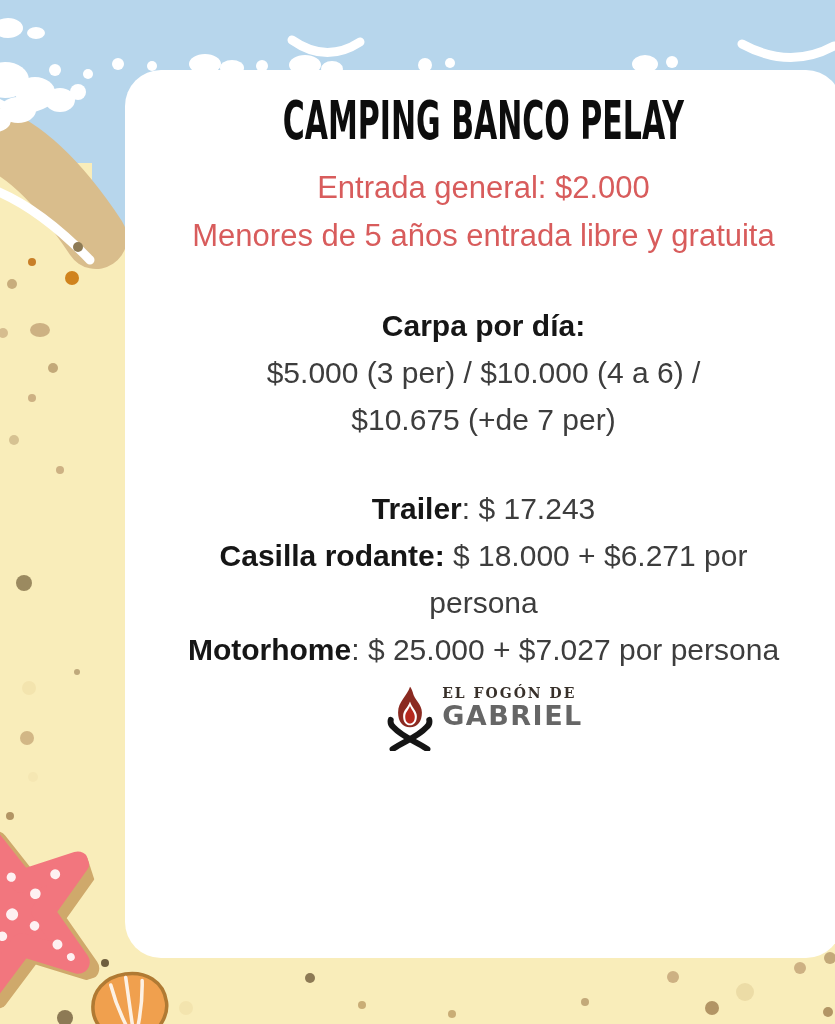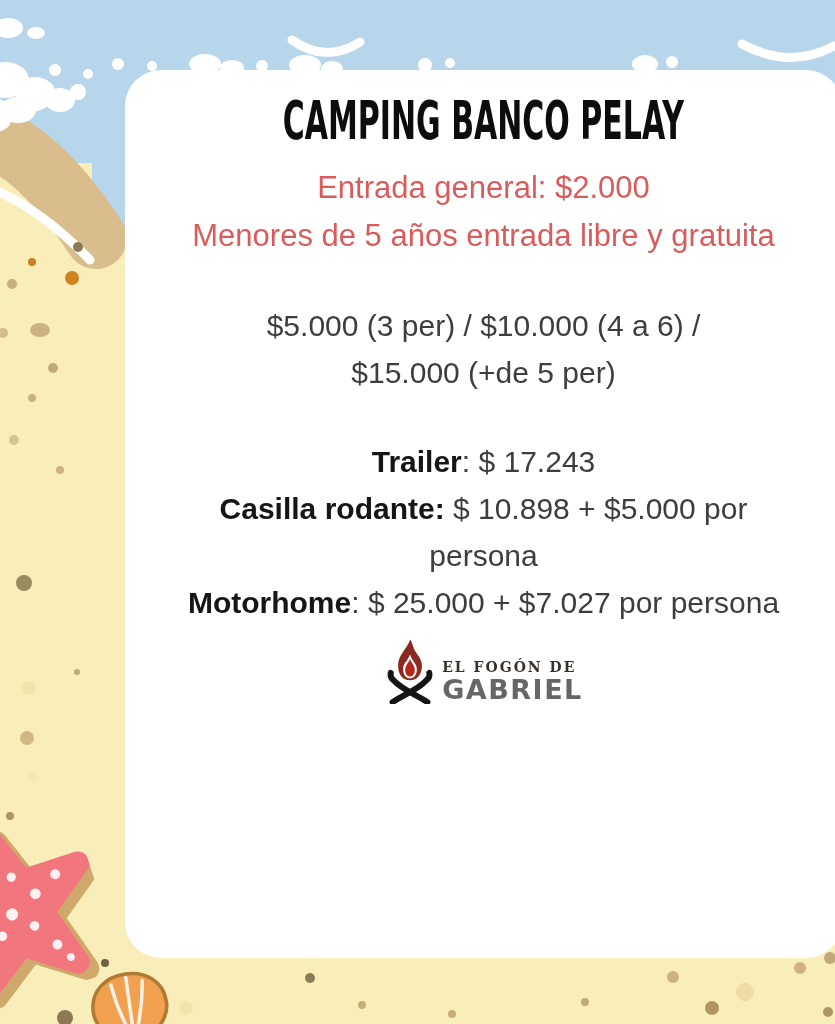--- a/index.html
+++ b/index.html
@@ -36,21 +36,21 @@
   .title .squeeze{display:inline-block;transform:scale(0.60,1.08);transform-origin:50% 60%;letter-spacing:0px;}
   .red-block{margin-top:16px;}
   .red-line{color:var(--accent-red);font-size:31px;line-height:48px;white-space:nowrap;}
   .section{margin-top:44px;}
   .section.tight{margin-top:42px;}
   .heading{font-weight:bold;color:var(--text-dark);font-size:30px;line-height:47px;}
   .body-line{color:var(--text-body);font-size:30px;line-height:47px;}
   .body-line.nowrap{white-space:nowrap;}
   .body-line b, .heading-inline{font-weight:bold;color:var(--text-dark);}
 
-  .logo{margin-top:12px;display:flex;align-items:flex-end;justify-content:center;gap:6px;}
+  .logo{margin-top:12px;display:flex;align-items:flex-start;justify-content:center;gap:6px;}
   .logo-text{text-align:left;}
   .logo-top{
     font-family:"DejaVu Serif",serif;font-weight:bold;font-size:14px;
     letter-spacing:2px;color:#38302a;line-height:16px;
   }
   .logo-bottom{
     font-family:"DejaVu Sans",sans-serif;font-weight:bold;font-size:27px;
     letter-spacing:1.5px;color:var(--logo-gray);line-height:28px;margin-top:1px;
   }
 </style>
@@ -203,27 +203,28 @@
   <div class="card">
     <h1 class="title"><span class="squeeze">CAMPING BANCO PELAY</span></h1>
 
     <div class="red-block">
       <div class="red-line">Entrada general: $2.000</div>
       <div class="red-line">Menores de 5 años entrada libre y gratuita</div>
     </div>
 
 
     <div class="section tight">
+      <div class="heading">Carpa por día:</div>
       <div class="body-line nowrap">$5.000 (3 per)  / $10.000 (4 a 6) /</div>
-      <div class="body-line">$15.000 (+de 5 per)</div>
+      <div class="body-line">$10.675 (+de 7 per)</div>
     </div>
 
     <div class="section tight">
       <div class="body-line"><b>Trailer</b><span>: $ 17.243</span></div>
-      <div class="body-line nowrap"><b>Casilla rodante:</b><span> $ 10.898 + $5.000 por</span></div>
+      <div class="body-line nowrap"><b>Casilla rodante:</b><span> $ 18.000 + $6.271 por</span></div>
       <div class="body-line">persona</div>
       <div class="body-line nowrap"><b>Motorhome</b><span>: $ 25.000 + $7.027 por persona</span></div>
     </div>
 
     <div class="logo">
       <svg width="52" height="66" viewBox="0 0 56 72">
         <path d="M28,2 C25,12 15,18 15,30 C15,40 20,46 28,46 C36,46 41,40 41,30 C41,21 33,17 31,8 C30,5 29,3 28,2 Z" fill="#8a2a21"></path>
         <path d="M28,18 C25.5,25 20.5,27.5 20.5,34 C20.5,40.5 23.8,44 28,44 C32.2,44 35.5,40.5 35.5,34 C35.5,28.5 30.5,25.5 28,18 Z" fill="#ffffff"></path>
         <path d="M28,23 C26,28 22.8,30 22.8,34.6 C22.8,39.6 25,42 28,42 C31,42 33.2,39.6 33.2,34.6 C33.2,30.4 30,28 28,23 Z" fill="#b5281e"></path>
         <g stroke="#151515" stroke-width="6.5" fill="none" stroke-linecap="round">

